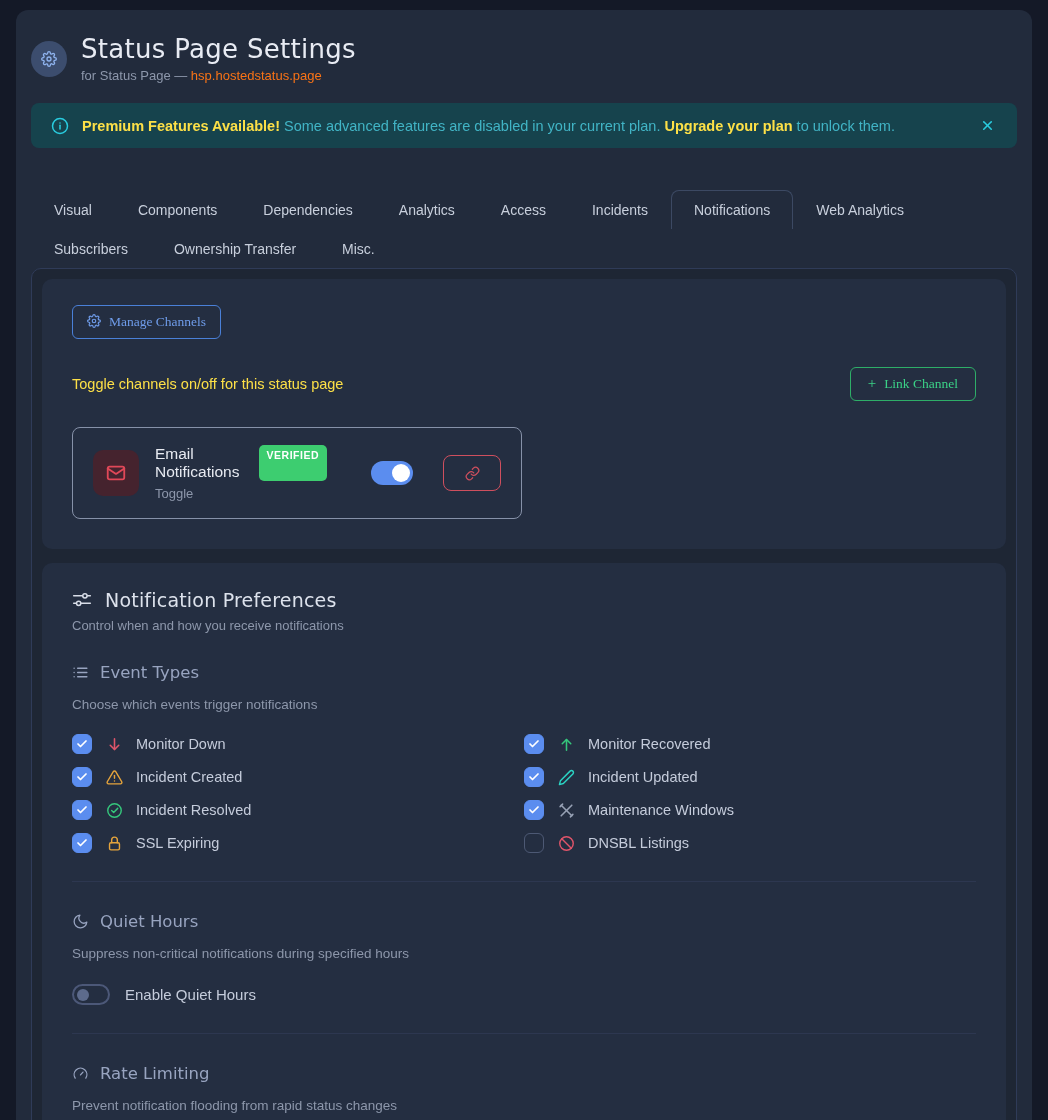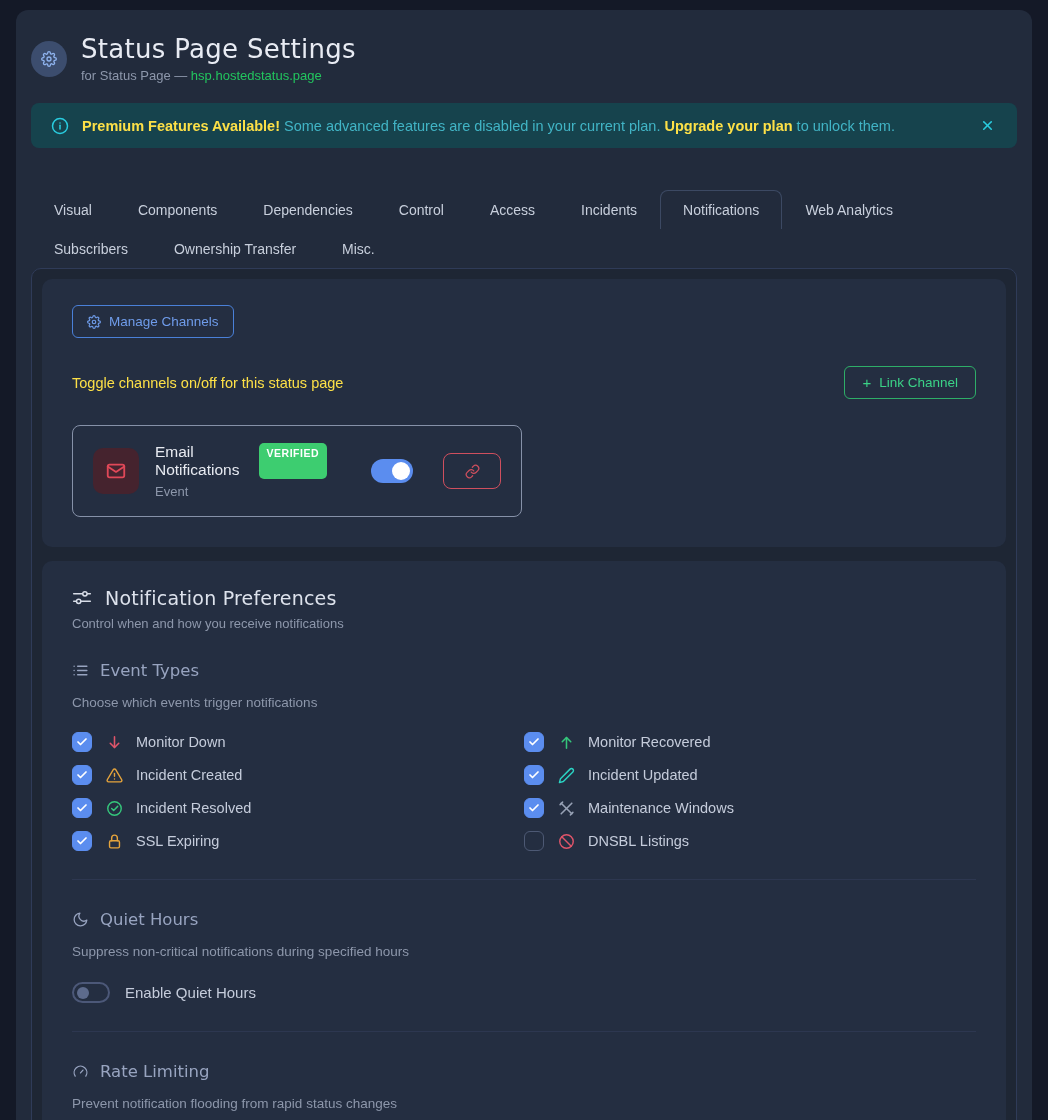--- a/index.html
+++ b/index.html
@@ -22,21 +22,21 @@
     width:36px; height:36px; border-radius:50%;
     background:#3c4d6e; color:#8fb3ee;
     display:flex; align-items:center; justify-content:center; flex:0 0 auto;
   }
   .avatar svg { width:16px; height:16px; }
   h1 {
     font-family:"DejaVu Sans", sans-serif;
     font-size:26px; font-weight:500; color:#e8ebf3; letter-spacing:.3px;
   }
   .subtitle { font-size:13px; color:#8d97ab; margin-top:4px; }
-  .subtitle a { color:#22c55e; text-decoration:none; cursor:pointer;text-align:center; }
+  .subtitle a { color:#f97316; text-decoration:none; cursor:pointer;text-align:center; }
   
   .banner {
     margin:4px 15px 24px;
     background:#16434d;
     border-radius:8px;
     padding:13px 20px;
     display:flex; align-items:center; gap:13px;
     font-size:14.5px;
   }
   .banner .info { color:#29ccdf; display:flex; flex:0 0 auto; }
@@ -68,24 +68,24 @@
   .card-head { display:flex; justify-content:space-between; align-items:flex-start; }
   .card-title-row { display:flex; align-items:center; gap:13px; color:#d8dde8; }
   .card-title-row svg { width:20px; height:20px; flex:0 0 auto; }
   .card-title {
     font-family:"DejaVu Sans", sans-serif;
     font-size:19px; font-weight:500; color:#dde2ec; letter-spacing:.2px;
   }
   .card-sub { font-size:13px; color:#8d97ab; margin-top:7px; }
   
   .btn {
-    display:inline-flex; align-items:flex-end; gap:8px;
+    display:inline-flex; align-items:flex-start; gap:8px;
     background:transparent; cursor:pointer;
     border-radius:6px; padding:8px 14px; font-size:13.5px;
-    font-family:Liberation Sans, sans-serif;
+    font-family:Liberation Serif, serif;
   }
   .btn svg { width:14px; height:14px; }
   .btn-blue { border:1px solid #4a80d8; color:#6f9cea; }
   .btn-green { border:1px solid #2eae68; color:#3bd287; padding:8px 17px; }
   .btn-green .plus { font-size:15px; line-height:1; }
   .toggle-row { display:flex; justify-content:space-between; align-items:center; margin-top:28px; }
   .hint { font-size:14.5px; color:#fde047; }
   
   .channel-card {
     margin-top:26px; width:450px;
@@ -190,21 +190,21 @@
           <line x1="18" y1="6" x2="6" y2="18"></line>
           <line x1="6" y1="6" x2="18" y2="18"></line>
         </svg>
     </span>
   </div>
 
   <nav class="tabs">
     <div class="tab">Visual</div>
     <div class="tab">Components</div>
     <div class="tab">Dependencies</div>
-    <div class="tab">Control</div>
+    <div class="tab">Analytics</div>
     <div class="tab">Access</div>
     <div class="tab">Incidents</div>
     <div class="tab active">Notifications</div>
     <div class="tab">Web Analytics</div>
     <div class="tab">Subscribers</div>
     <div class="tab">Ownership Transfer</div>
     <div class="tab">Misc.</div>
   </nav>
 
   <div class="panel">
@@ -233,21 +233,21 @@
           <svg viewBox="0 0 24 24" fill="none" stroke="currentColor" stroke-width="2" stroke-linecap="round" stroke-linejoin="round">
               <rect x="3" y="5" width="18" height="14" rx="2"></rect>
               <polyline points="3,7 12,13 21,7"></polyline>
             </svg>
         </div>
         <div>
           <div class="channel-name-row">
             <span class="channel-name">Email Notifications</span>
             <span class="badge">VERIFIED</span>
           </div>
-          <div class="channel-type">Event</div>
+          <div class="channel-type">Toggle</div>
         </div>
         <div class="switch on">
             <div class="knob"></div>
           </div>
         <button class="link-btn">
           <svg viewBox="0 0 24 24" fill="none" stroke="currentColor" stroke-width="2" stroke-linecap="round" stroke-linejoin="round">
               <path d="M10 13a5 5 0 0 0 7.54.54l3-3a5 5 0 0 0-7.07-7.07l-1.72 1.71"></path>
               <path d="M14 11a5 5 0 0 0-7.54-.54l-3 3a5 5 0 0 0 7.07 7.07l1.71-1.71"></path>
             </svg>
         </button>

